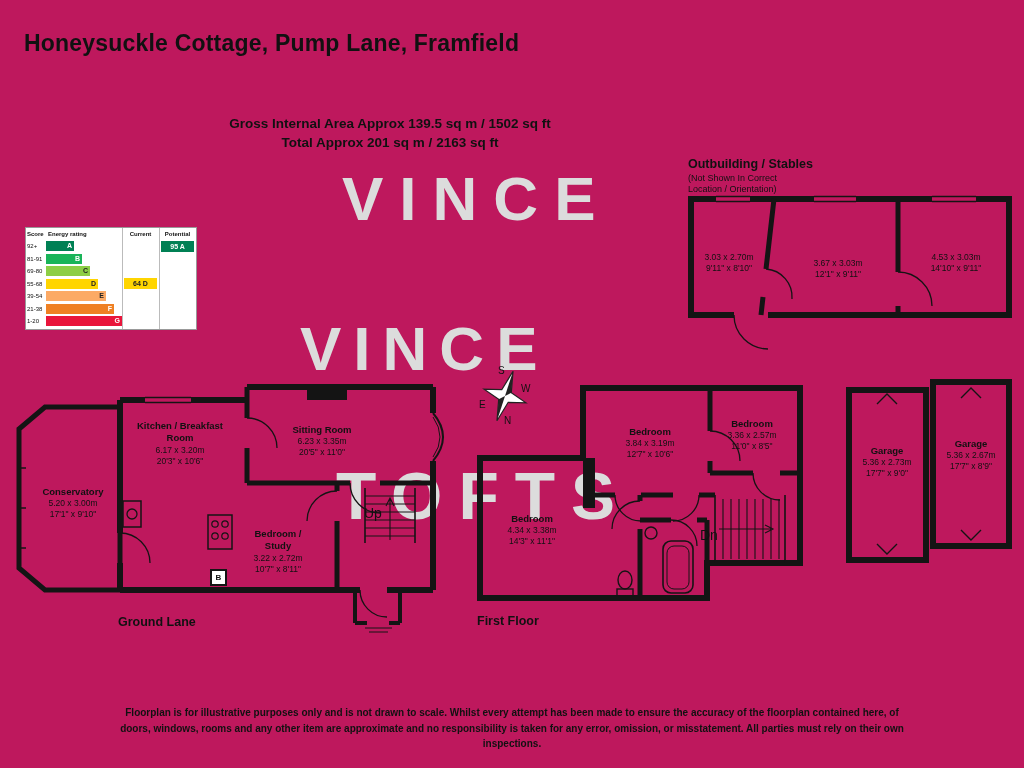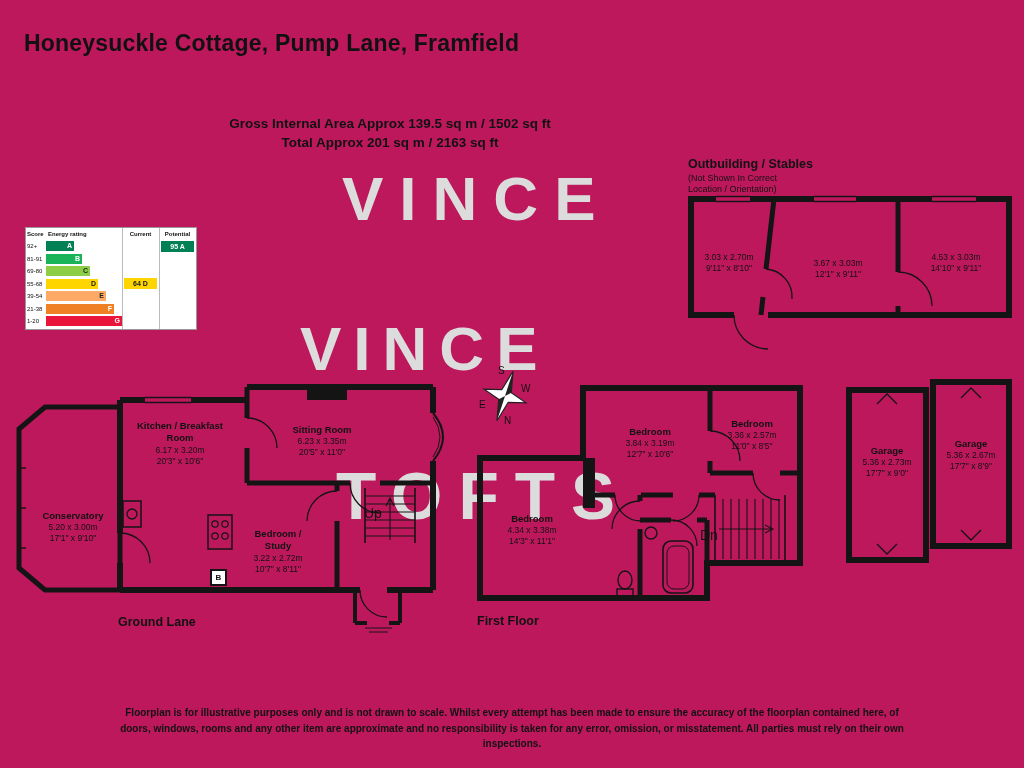--- a/index.html
+++ b/index.html
@@ -149,21 +149,21 @@
         <rect x="108" y="118" width="18" height="26" stroke-width="1.5"></rect>
         <circle cx="117" cy="131" r="5" stroke-width="1.3"></circle>
         <rect x="193" y="132" width="24" height="34" stroke-width="1.5"></rect>
         <circle cx="200" cy="141" r="3.2" stroke-width="1.2"></circle>
         <circle cx="210" cy="141" r="3.2" stroke-width="1.2"></circle>
         <circle cx="200" cy="153" r="3.2" stroke-width="1.2"></circle>
         <circle cx="210" cy="153" r="3.2" stroke-width="1.2"></circle>
       </g>
     </g>
   </svg>
-  <div class="rlabel" style="left:32px;top:510px;width:82px;">
+  <div class="rlabel" style="left:32px;top:486px;width:82px;">
     <div class="rname">Conservatory</div>
     <div class="rdim">5.20 x 3.00m</div>
     <div class="rdim">17'1" x 9'10"</div>
   </div>
   <div class="rlabel" style="left:134px;top:420px;width:92px;">
     <div class="rname">Kitchen / Breakfast Room</div>
     <div class="rdim">6.17 x 3.20m</div>
     <div class="rdim">20'3" x 10'6"</div>
   </div>
   <div class="rlabel" style="left:276px;top:424px;width:92px;">

